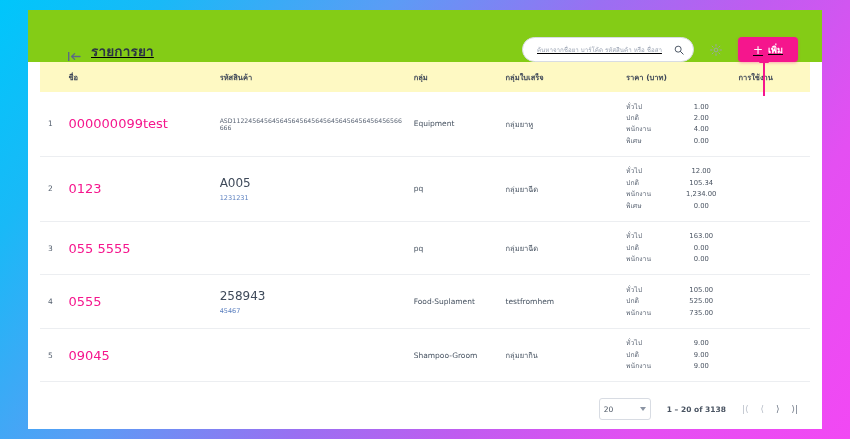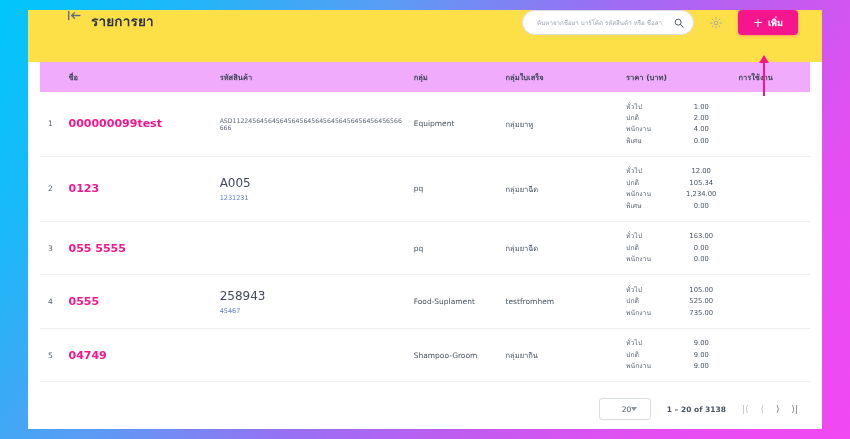--- a/index.html
+++ b/index.html
@@ -18,23 +18,24 @@
     left: 28px; top: 10px;
     width: 794px; height: 419px;
     background: #ffffff;
     overflow: hidden;
   }
 
   
   .topbar {
     height: 52px;
     display: flex;
-    align-items: flex-start;
+    align-items: flex-end;
     padding: 0 24px 0 40px;
-    background: #fde047;
+    background: #84cc16;
+    text-decoration: underline;
   }
   .collapse-icon {
     display: inline-flex;
     align-items: center;
     color: #5b6b84;
     margin-right: 10px;
     cursor: pointer;
   }
   .page-title {
     font-size: 13.5px;
@@ -107,21 +108,21 @@
     left: -4px; top: -7px;
     width: 0; height: 0;
     border-left: 5px solid transparent;
     border-right: 5px solid transparent;
     border-bottom: 8px solid #f5168d;
   }
 
   
   .table-wrap { padding: 0 12px; }
   table { width: 100%; border-collapse: collapse; table-layout: fixed; }
-  thead tr { background: #f0abfc; }
+  thead tr { background: #fef9c3; }
   thead th {
     font-size: 7.5px;
     font-weight: bold;
     color: #3d4657;
     text-align: left;
     padding: 9px 4px;
     height: 28px;
   }
   tbody td {
     font-size: 7.5px;
@@ -133,23 +134,23 @@
   .c-idx   { width: 24px; text-align: left; color: #55606f; padding-left: 8px; }
   .c-name  { width: 148px; }
   .c-code  { width: 190px; }
   .c-group { width: 90px; }
   .c-rgroup{ width: 118px; }
   .c-price { width: 110px; }
   .c-usage { width: 74px; }
 
   .name-link {
     color: #f5168d;
-    font-weight: bold;
+    font-weight: normal;
     cursor: pointer;
-    font-size: 11px;
+    font-size: 13px;
     text-align: center;
   }
   .code-main { color: #3f4a5a; font-size: 12px; }
   .code-sub  { color: #5a7fbf; font-size: 6.5px; margin-top: 4px; }
   .code-long { color: #5b6575; font-size: 6.2px; word-break: break-all; }
 
   .price-list { display: table; width: 100%; }
   .price-row { display: table-row; margin-top: 40px; }
   .price-label, .price-val {
     display: table-cell;
@@ -172,21 +173,21 @@
     padding: 0 24px 0 0;
     gap: 16px;
     background: #fff;
   }
   .rows-select {
     width: 52px; height: 22px;
     border: 1px solid #d8dce3;
     border-radius: 3px;
     display: flex; align-items: center;
     justify-content: space-between;
-    padding: 0 22px;
+    padding: 0 4px;
     font-size: 7.5px;
     color: #4a5462;
     cursor: pointer;
   }
   .caret {
     width: 0; height: 0;
     border-left: 3px solid transparent;
     border-right: 3px solid transparent;
     border-top: 4px solid #8b94a3;
   }
@@ -363,21 +364,21 @@
                 <div class="price-row">
                   <span class="price-label">พนักงาน</span>
                   <span class="price-val">735.00</span>
                 </div>
               </div>
             </td>
             <td class="c-usage"></td>
           </tr>
           <tr>
             <td class="c-idx">5</td>
-            <td class="c-name"><span class="name-link">04749</span></td>
+            <td class="c-name"><span class="name-link">09045</span></td>
             <td class="c-code"></td>
             <td class="c-group">Shampoo-Groom</td>
             <td class="c-rgroup">กลุ่มยากิน</td>
             <td class="c-price">
               <div class="price-list">
                 <div class="price-row">
                   <span class="price-label">ทั่วไป</span>
                   <span class="price-val">9.00</span>
                 </div>
                 <div class="price-row">

